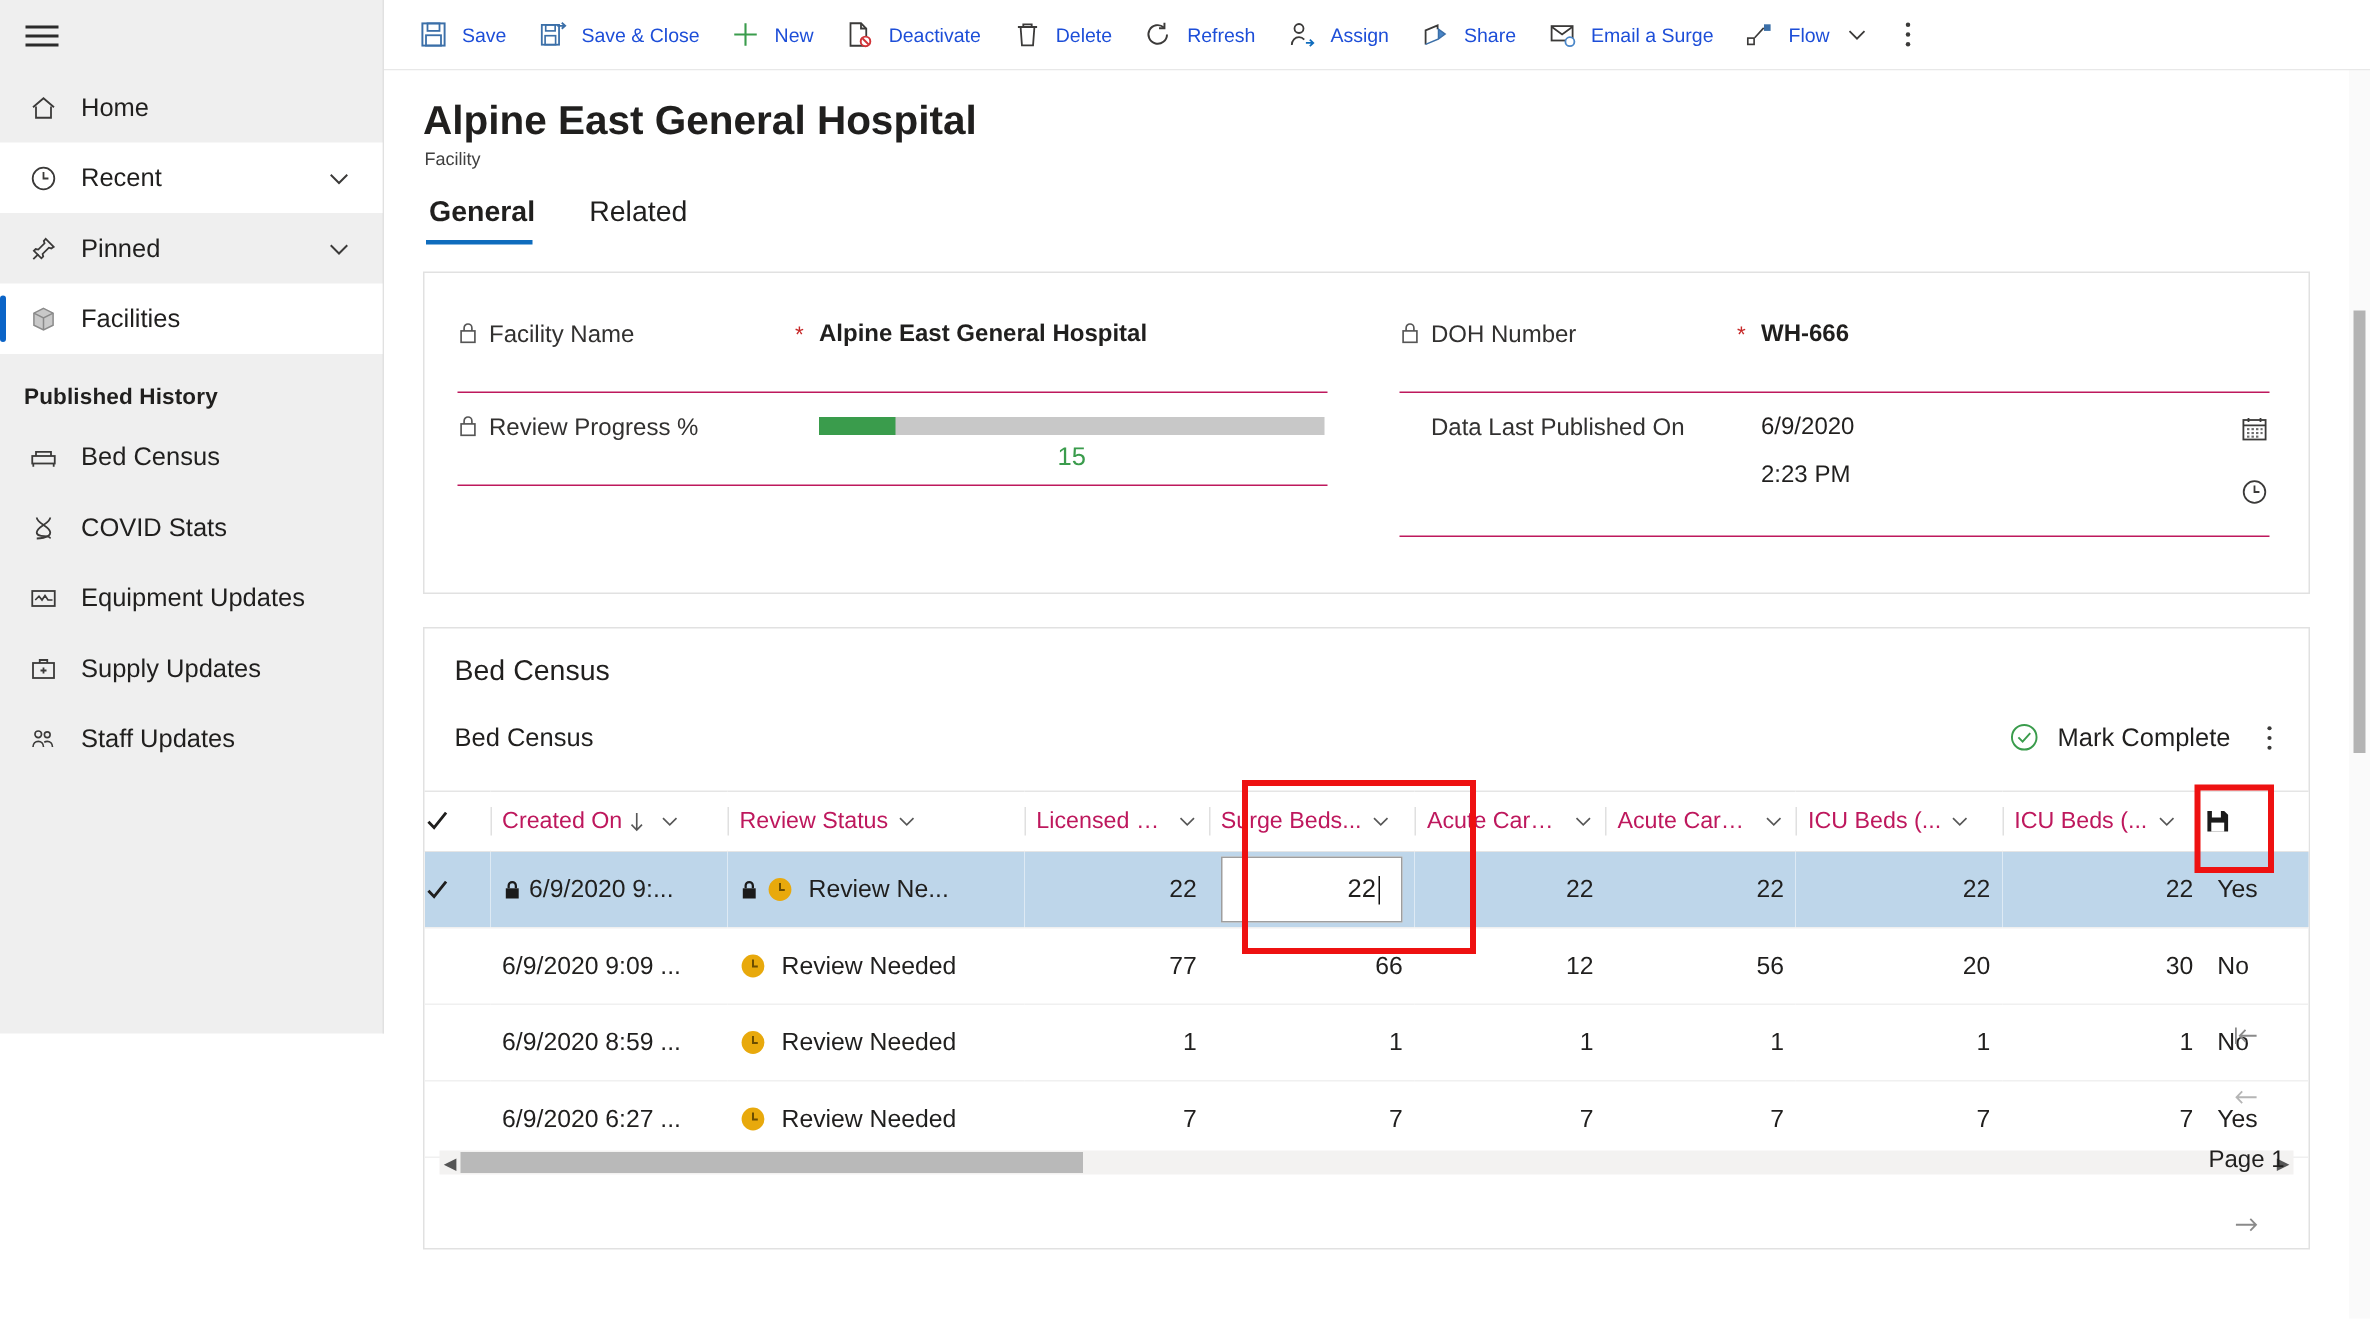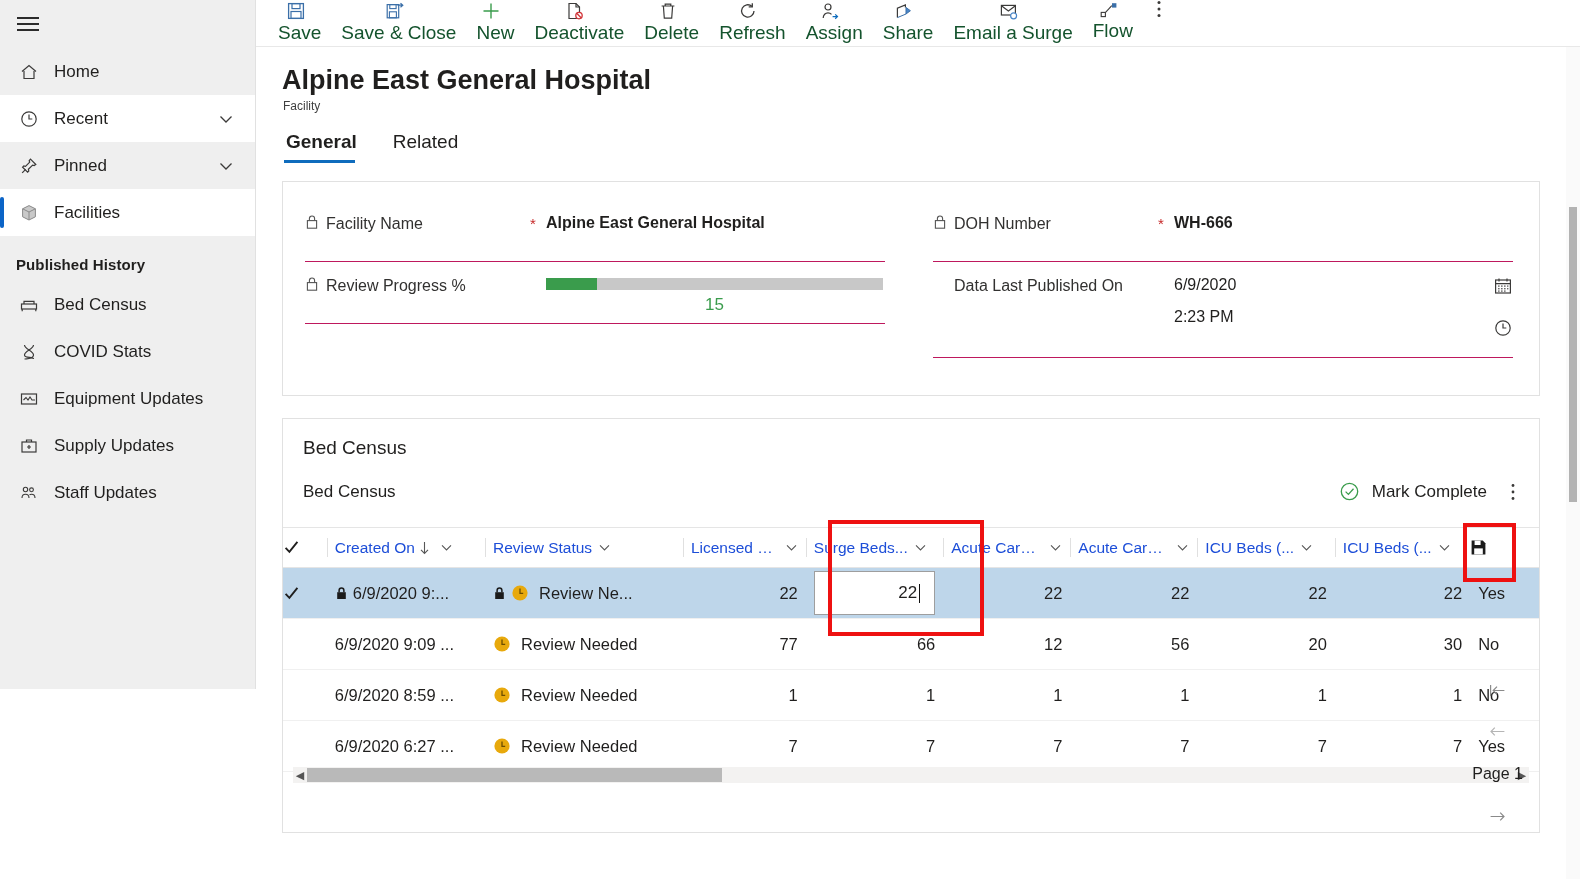--- a/index.html
+++ b/index.html
@@ -51,23 +51,22 @@
   }
 
   
   #cmdbar {
     position:absolute; left:256px; top:0; width:1324px; height:47px;
     background:#ffffff; border-bottom:1px solid #e8e8e8;
     display:flex; align-items:center; padding-left:12px;
   }
   .cmd {
     display:flex; align-items:center; height:47px;
-    padding:0 10px; font-size:19px; color:#14532d; cursor:pointer;
+    padding:0 10px; font-size:13px; color:#1d4ed8; cursor:pointer;
     white-space:nowrap;
-    flex-direction:column;
   }
   .cmd .ci { width:22px; height:22px; margin-right:8px; display:flex; align-items:center; justify-content:center; }
   .cmd-ovf { padding:0 14px; }
 
   
   #content {
     position:absolute; left:256px; top:47px; width:1310px; height:832px;
     background:#ffffff; overflow:hidden;
   }
   #rec-title {
@@ -130,21 +129,21 @@
     display:flex; align-items:center; font-size:17px; color:#201f1e;
     cursor:pointer; margin-right:18px;
   }
   .mark-complete .mc-ico { margin-right:12px; display:flex; }
   .grid-ovf { cursor:pointer; padding:0 6px; color:#201f1e; font-size:18px; }
 
   
   #gwrap { position:absolute; left:0; right:0; top:108px; bottom:0; }
   table.grid { width:100%; border-collapse:collapse; table-layout:fixed; }
   table.grid th {
-    font-weight:normal; font-size:15.5px; color:#1d4ed8;
+    font-weight:normal; font-size:15.5px; color:#be185d;
     height:40px; text-align:left; padding:0 8px;
     border-top:1px solid #e5e5e5; border-bottom:1px solid #e5e5e5;
     background:#fff; position:relative; cursor:pointer;
   }
   table.grid th .thin {
     display:flex; align-items:center; white-space:nowrap; overflow:hidden;
   }
   table.grid th .thin .lbl { overflow:hidden; text-overflow:ellipsis; }
   table.grid th .thin .sort { margin:0 4px; }
   table.grid th .thin .cdn { margin-left:6px; color:#666; }

